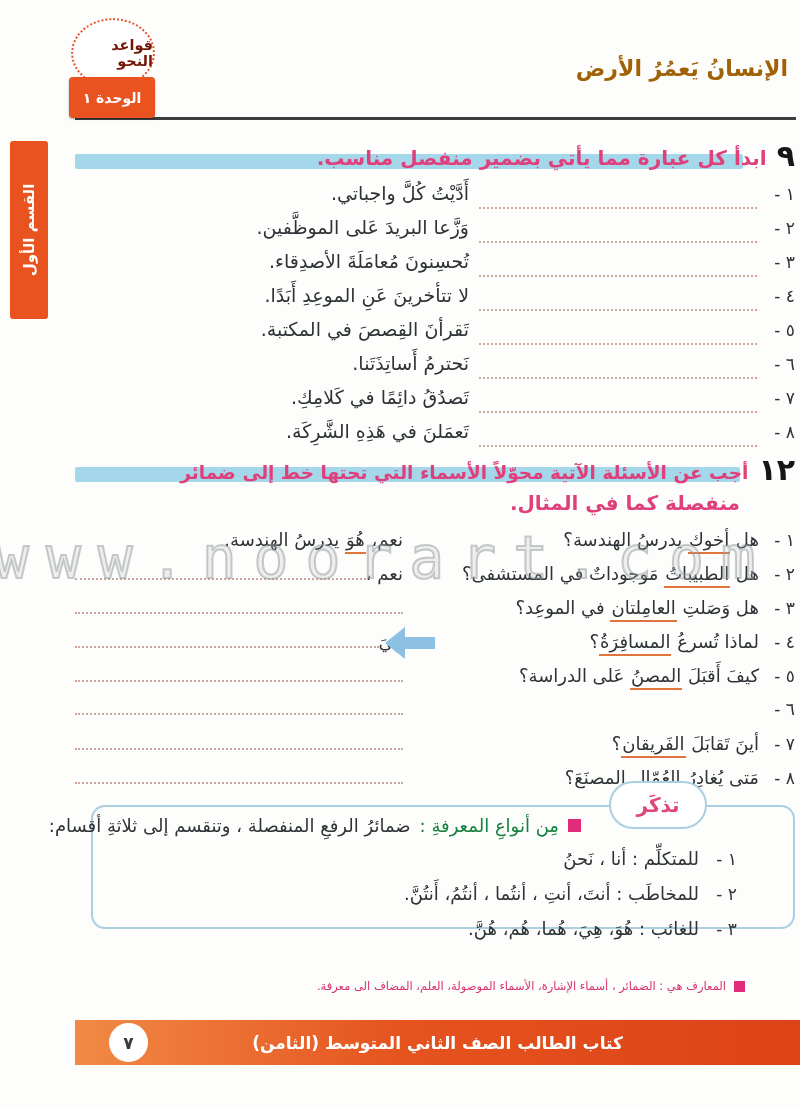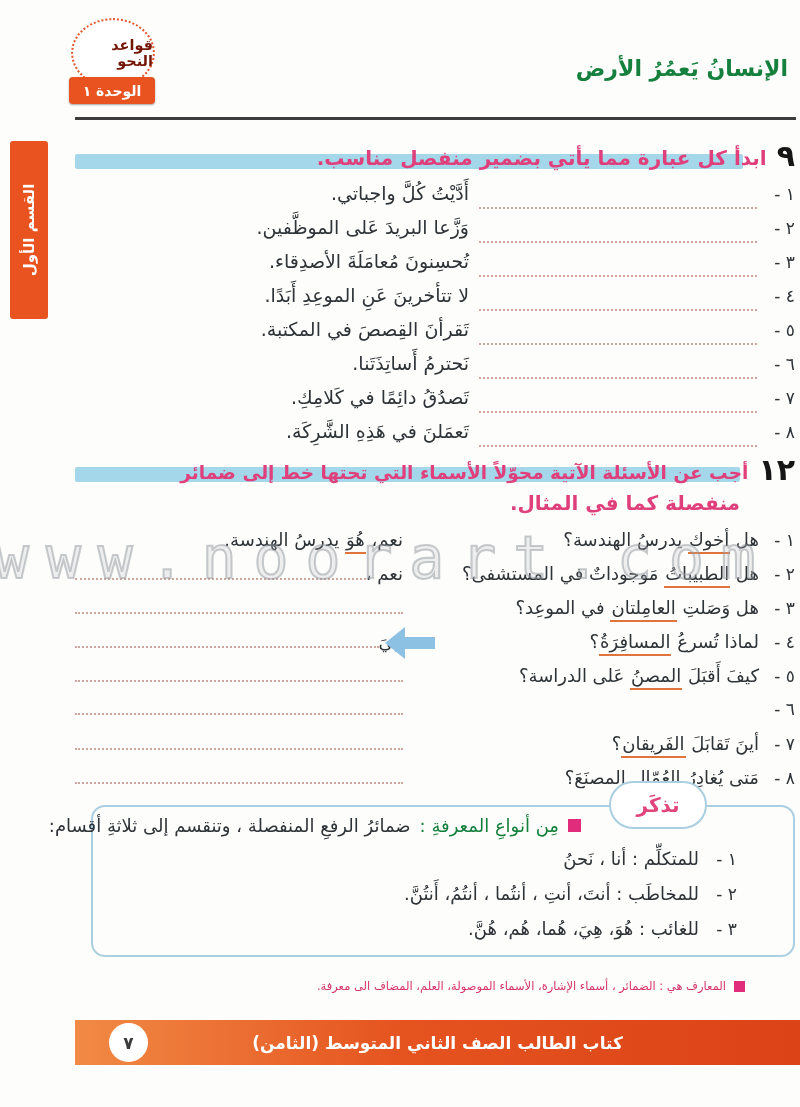--- a/index.html
+++ b/index.html
@@ -10,28 +10,28 @@
   }
 
   
   .badge-circle {
     position:absolute; left:71px; top:18px; width:84px; height:70px;
     border:2.5px dotted #e3552b; border-radius:50%; background:#fff;
     display:flex; align-items:center; justify-content:flex-end;
     color:#731606; font-weight:bold; font-size:14.5px; direction:rtl; z-index:2;
   }
   .unit-rect {
-    position:absolute; left:69px; top:77px; width:86px; height:27px;
+    position:absolute; left:69px; top:77px; width:86px; height:41px;
     background:#e8531f; border-radius:4px; box-shadow:0 1px 2px rgba(0,0,0,.35);
     display:flex; align-items:center; justify-content:center;
     color:#fff; font-size:14px; font-weight:bold; direction:rtl; z-index:3;
   }
   .main-title {
     position:absolute; top:56px; right:12px; direction:rtl;
-    color:#15803d; font-size:22px; font-weight:bold;
+    color:#a16207; font-size:22px; font-weight:bold;
   }
   .header-rule { position:absolute; left:75px; right:4px; top:117px; height:2.5px; background:#3d3d3d; }
 
   
   .sidebar-tab { position:absolute; left:10px; top:141px; width:38px; height:178px; background:#e8531f; border-radius:3px; z-index:2; }
   .sidebar-tab .rot {
     position:absolute; left:-70px; top:70px; width:178px; height:38px;
     transform:rotate(-90deg); display:flex; align-items:center; justify-content:center;
     color:#fff; font-weight:bold; font-size:15px; direction:rtl; letter-spacing:1px;
   }
@@ -56,21 +56,21 @@
 
   .q-row { display:flex; align-items:baseline; min-height:22px; margin-bottom:12px; position:relative; }
   .q-col { width:392px; flex-shrink:0; display:flex; gap:8px; align-items:baseline; }
   .q-text { font-size:18px; }
   .marked { border-bottom:2.5px solid #e0743c; padding:0 1px 2px; }
   .a-col { flex:1; display:flex; align-items:baseline; font-size:18px; }
   .a-col .dots-blank { flex:1; margin-bottom:4px; }
   .arrow-left { position:absolute; left:308px; top:-6px; width:54px; height:36px; z-index:2; }
 
   
-  .reminder { position:relative; margin-top:16px; border:2px solid #aacfe0; border-radius:14px; height:152px; padding:8px 22px 6px;margin-left:16px; }
+  .reminder { position:relative; margin-top:16px; border:2px solid #aacfe0; border-radius:14px; height:124px; padding:8px 22px 6px;margin-left:16px; }
   .reminder-tab {
     position:absolute; top:-26px; right:86px; width:98px; height:48px;
     background:#fff; border:2px solid #aacfe0; border-radius:26px;
     display:flex; align-items:center; justify-content:center;
     color:#e0457b; font-size:20px; font-weight:bold;
   }
   .rem-intro { display:flex; gap:9px; align-items:center; font-size:18px; margin-right:190px; white-space:nowrap; }
   .sq { width:13px; height:13px; background:#e02c7a; display:inline-block; flex-shrink:0; }
   .rem-pink { color:#15803d; }
   .rem-items { margin:12px 34px 0 0; }

